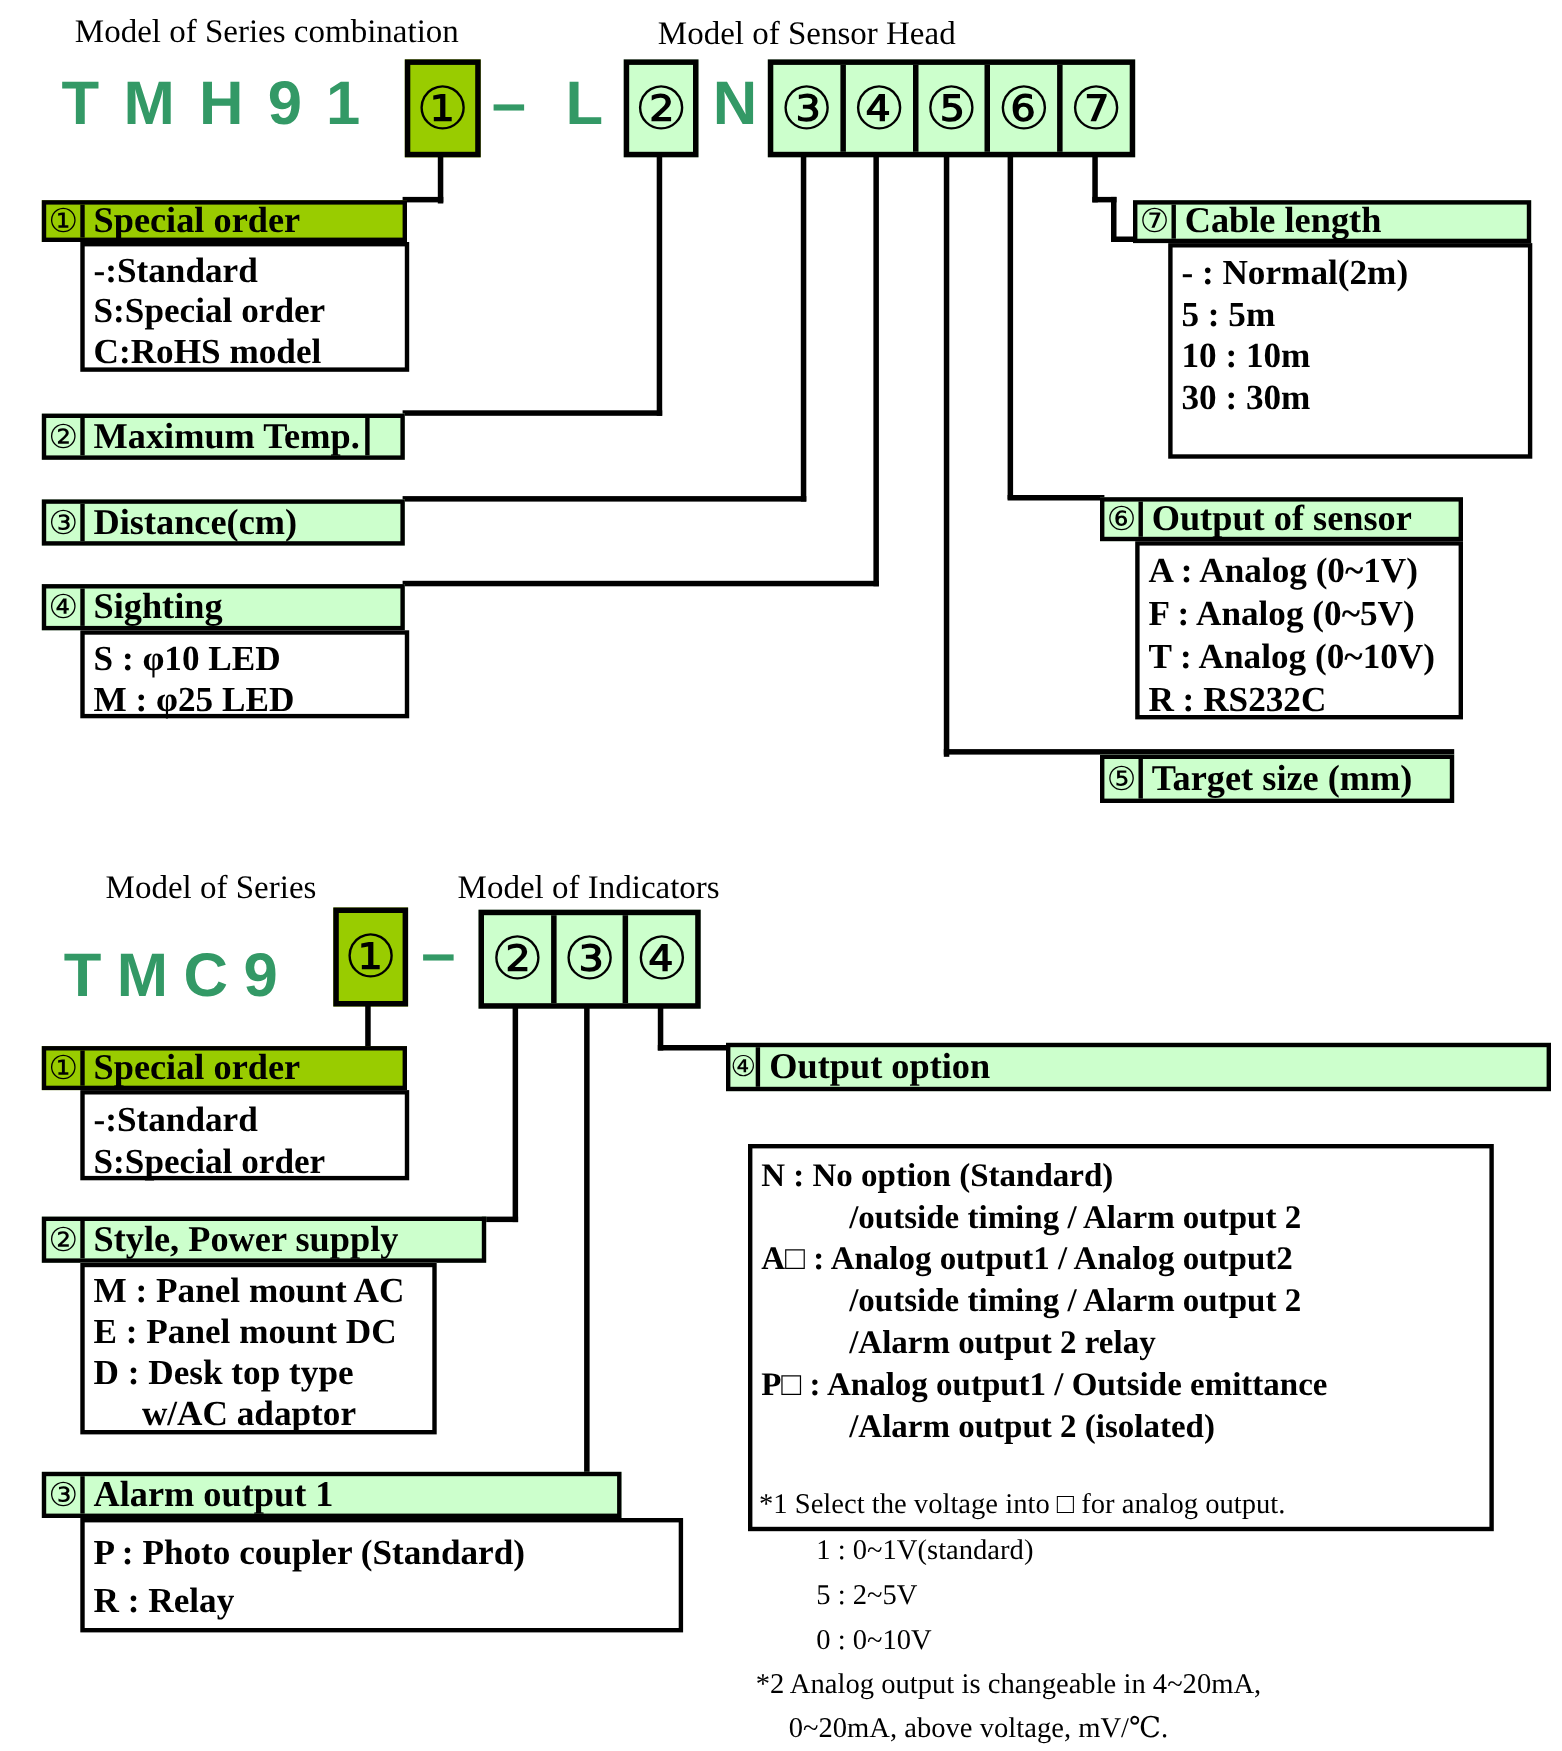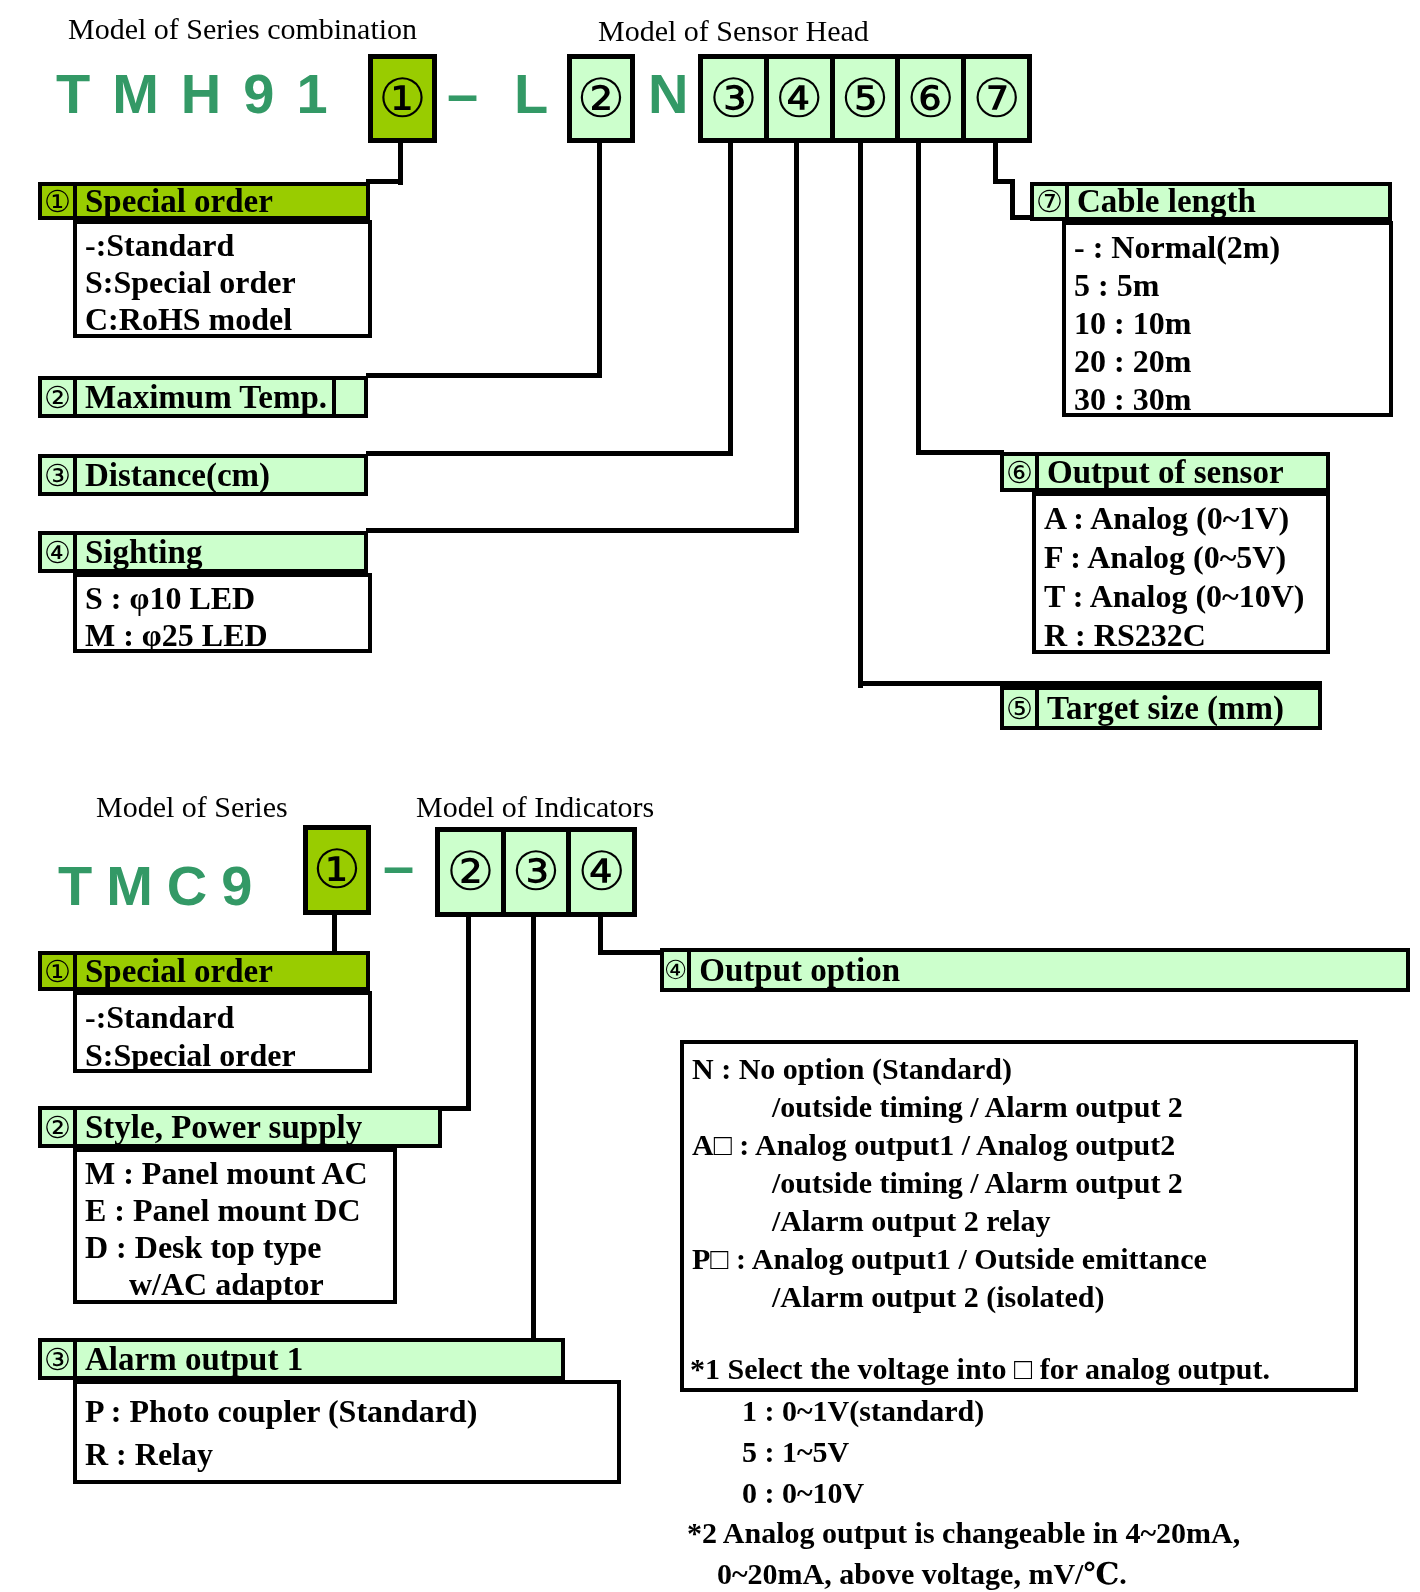--- a/index.html
+++ b/index.html
@@ -23,21 +23,21 @@
   .hnum.small{flex-basis:20px;font-size:26px}
   .hlabel{flex:1 1 auto;display:flex;align-items:center;padding-left:8px;
           font-weight:bold;font-size:33px;white-space:nowrap}
   .hextra{flex:0 0 28px;border-left:4px solid #000}
   .bodybox{position:absolute;border:4px solid #000;background:#fff;box-sizing:border-box;
            font-weight:bold;font-size:32px;padding:3px 0 0 8px}
   .bodybox .item{white-space:nowrap}
   .oo .item{font-size:30px}
   .ind{padding-left:44px}
   .ind2{padding-left:80px}
-  .note{position:absolute;font-weight:bold;font-size:30px;white-space:nowrap}
+  .note{position:absolute;font-weight:normal;font-size:26px;white-space:nowrap}
 </style>
 </head>
 <body>
 
 <div class="stage">
 
   <div class="title" style="left:68px;top:12px">Model of Series combination</div>
   <div class="title" style="left:598px;top:14px">Model of Sensor Head</div>
 
   <div class="serial" style="left:56px;top:66px;letter-spacing:22px">TMH91</div>
@@ -117,21 +117,20 @@
   </div>
 
   <div class="hdr mint" style="left:1030px;top:182px;width:362px;height:39px">
     <div class="hnum">⑦</div>
     <div class="hlabel">Cable length</div>
   </div>
   <div class="bodybox" style="left:1062px;top:221px;width:331px;height:196px;line-height:38px">
     <div class="item">- : Normal(2m)</div>
     <div class="item">5 : 5m</div>
     <div class="item">10 : 10m</div>
-    <div class="item">20 : 20m</div>
     <div class="item">30 : 30m</div>
   </div>
 
   <div class="hdr mint" style="left:1000px;top:452px;width:330px;height:40px">
     <div class="hnum">⑥</div>
     <div class="hlabel">Output of sensor</div>
   </div>
   <div class="bodybox" style="left:1032px;top:492px;width:298px;height:162px;line-height:39px">
     <div class="item">A : Analog (0~1V)</div>
     <div class="item">F : Analog (0~5V)</div>
@@ -209,18 +208,18 @@
     <div class="item ind2">/outside timing / Alarm output 2</div>
     <div class="item">A□ : Analog output1 / Analog output2</div>
     <div class="item ind2">/outside timing / Alarm output 2</div>
     <div class="item ind2">/Alarm output 2 relay</div>
     <div class="item">P□ : Analog output1 / Outside emittance</div>
     <div class="item ind2">/Alarm output 2 (isolated)</div>
   </div>
 
   <div class="note" style="left:690px;top:1352px">*1 Select the voltage into □ for analog output.</div>
   <div class="note" style="left:742px;top:1394px">1 : 0~1V(standard)</div>
-  <div class="note" style="left:742px;top:1435px">5 : 1~5V</div>
+  <div class="note" style="left:742px;top:1435px">5 : 2~5V</div>
   <div class="note" style="left:742px;top:1476px">0 : 0~10V</div>
   <div class="note" style="left:687px;top:1516px">*2 Analog output is changeable in 4~20mA,</div>
   <div class="note" style="left:717px;top:1556px">0~20mA, above voltage, mV/℃.</div>
 
 </div>
 
 </body></html>

